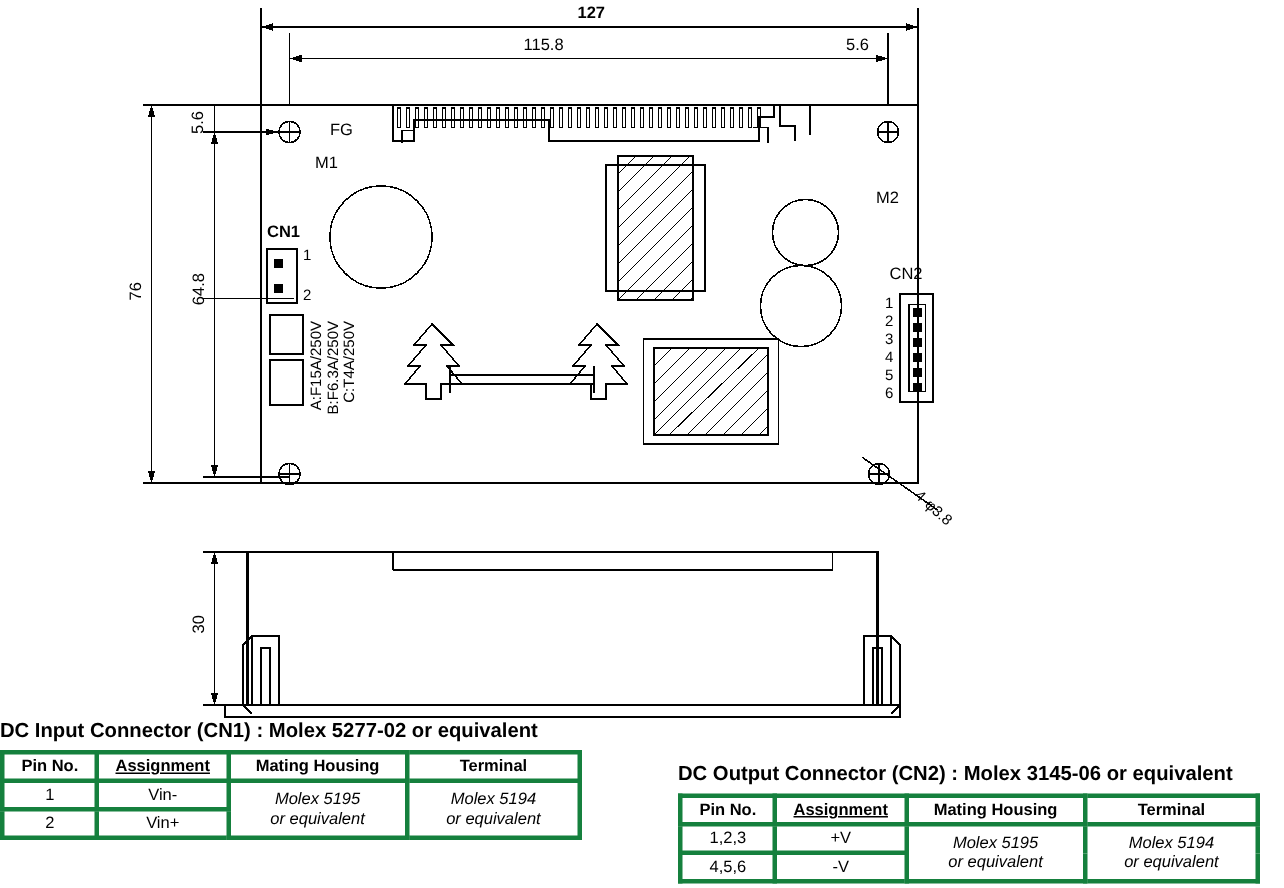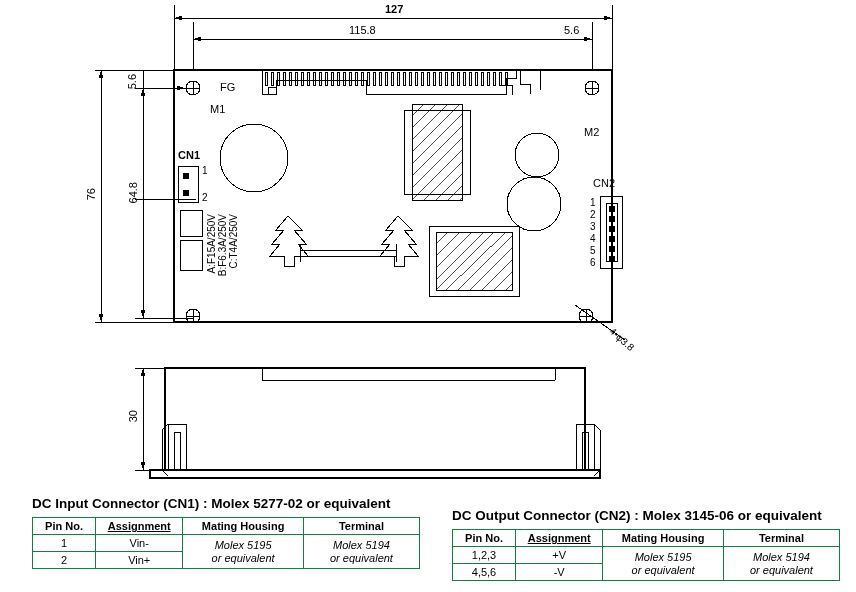--- a/index.html
+++ b/index.html
@@ -18,21 +18,21 @@
   svg { display:block; }
 
   
   .tbl-title { font-size:13.5px; font-weight:bold; white-space:nowrap; }
   table.conn {
     border-collapse:collapse;
     font-size:11px;
     table-layout:fixed;
   }
   table.conn th, table.conn td {
-    border:1px solid #15803d;
+    border:3px solid #15803d;
     text-align:center;
     vertical-align:middle;
     padding:2px 2px;
     font-weight:normal;
   }
   table.conn th { font-weight:bold; font-size:11px; }
   .w-pin { width:52px; }
   .w-asg { width:74px;text-decoration:underline; }
   .w-hou { width:104px; }
   .w-ter { width:100px; }
@@ -262,21 +262,21 @@
 <div class="abs lbl-sm" style="left:590px;top:234px;">4</div>
 <div class="abs lbl-sm" style="left:590px;top:246px;">5</div>
 <div class="abs lbl-sm" style="left:590px;top:258px;">6</div>
 
 <div class="abs lbl-sm" style="left:614px;top:326px;transform:rotate(42deg);transform-origin:left top;">4-φ3.8</div>
 
 <div class="abs lbl-sm vert" style="left:207px;top:214px;">A:F15A/250V</div>
 <div class="abs lbl-sm vert" style="left:218px;top:214px;">B:F6.3A/250V</div>
 <div class="abs lbl-sm vert" style="left:229px;top:214px;">C:T4A/250V</div>
 
-<div class="abs" style="left:0px;top:496px;padding-left:32px;">
+<div class="abs" style="left:0px;top:479px;">
   <div class="tbl-title">DC Input Connector (CN1) : Molex 5277-02  or equivalent</div>
   <table class="conn" style="margin-top:6px;width:388px;">
     <thead>
       <tr>
         <th class="w-pin">Pin No.</th>
         <th class="w-asg">Assignment</th>
         <th class="w-hou">Mating Housing</th>
         <th class="w-ter">Terminal</th>
       </tr>
     </thead>

